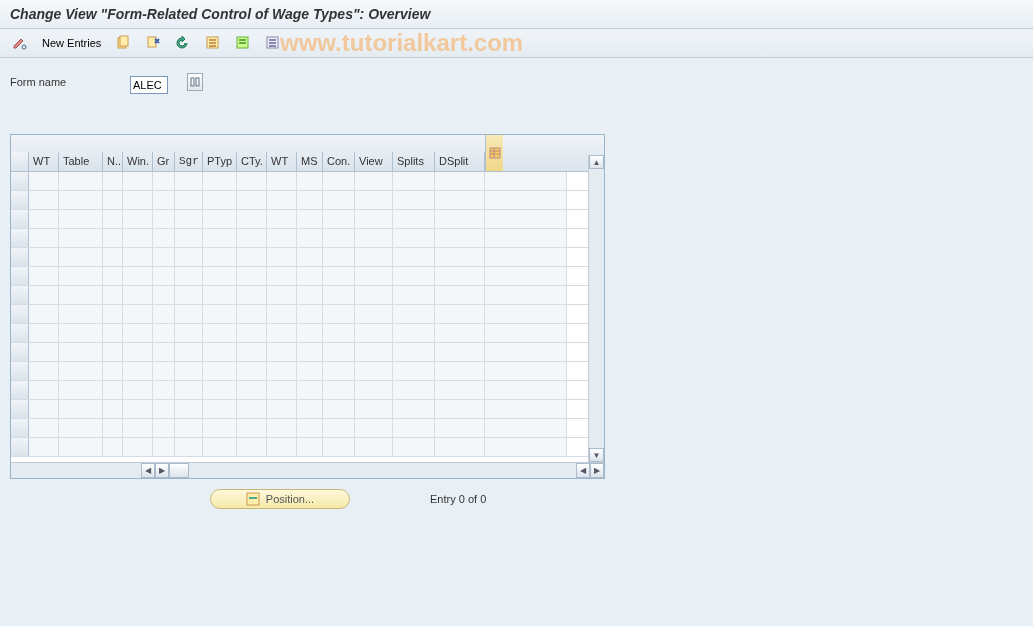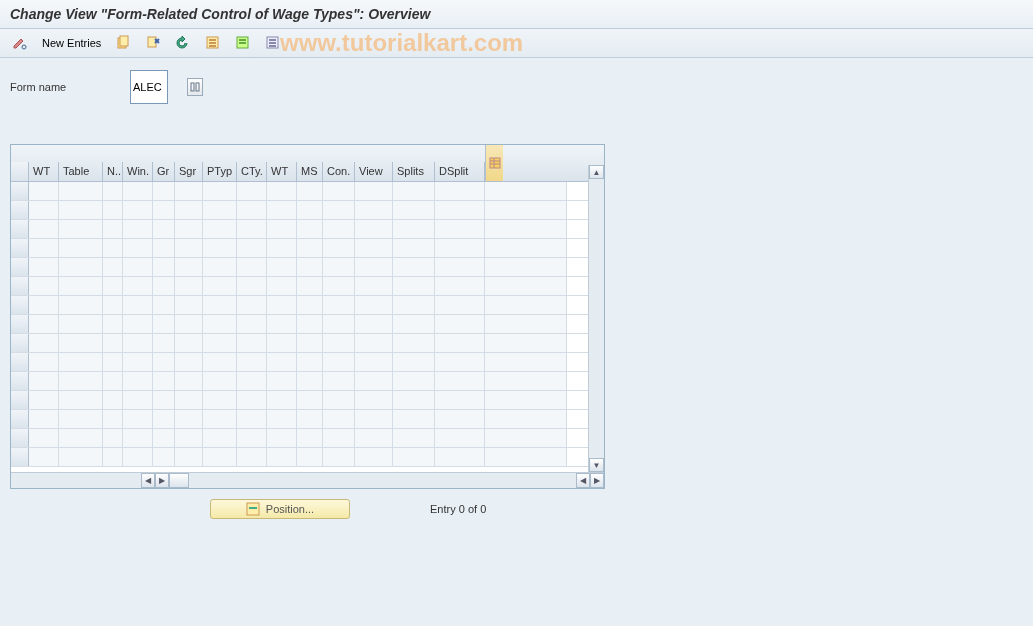--- a/index.html
+++ b/index.html
@@ -62,21 +62,22 @@
       font-size: 11px;
       color: #333;
     }
     .form-row label { width: 100px; }
     .form-input {
       width: 38px;
       height: 18px;
       border: 1px solid #7a99b8;
       background: #fff;
       font-size: 11px;
-      padding: 16px 2px;
+      padding: 8px 2px;
+      margin-top: 6px;
     }
     .f4-btn {
       width: 16px; height: 18px;
       border: 1px solid #9ab;
       background: linear-gradient(#fefefe,#e4e8ec);
       display: inline-flex;
       align-items: center;
       justify-content: center;
       cursor: pointer;
       margin-left: -1px;
@@ -182,36 +183,36 @@
       display: flex;
       align-items: center;
       gap: 80px;
       padding-left: 200px;
     }
     .position-btn {
       width: 140px;
       height: 20px;
       background: linear-gradient(to bottom,#fef8dc,#f5e9a8);
       border: 1px solid #c8b878;
-      border-radius: 3px;
+      border-radius: 10px;
       font-size: 11px;
       color: #555;
       display: inline-flex;
       align-items: center;
       justify-content: center;
       gap: 6px;
       cursor: pointer;
     }
     .entry-text {
       font-size: 11px;
       color: #333;
     }
     
     .c0{width:18px;} .c1{width:30px;} .c2{width:44px;} .c3{width:20px;}
-    .c4{width:30px;} .c5{width:22px;} .c6{width:28px;} .c7{width:34px;}
+    .c4{width:30px;} .c5{width:22px;} .c6{width:28px;font-family:Liberation Mono, monospace;} .c7{width:34px;}
     .c8{width:30px;} .c9{width:30px;} .c10{width:26px;} .c11{width:32px;}
     .c12{width:38px;} .c13{width:42px;} .c14{width:50px;} .c15{width:82px;}
   </style>
 </head>
 <body>
 
 <div class="title-bar">
   <span>Change View "Form-Related Control of Wage Types": Overview</span>
 </div>
 

